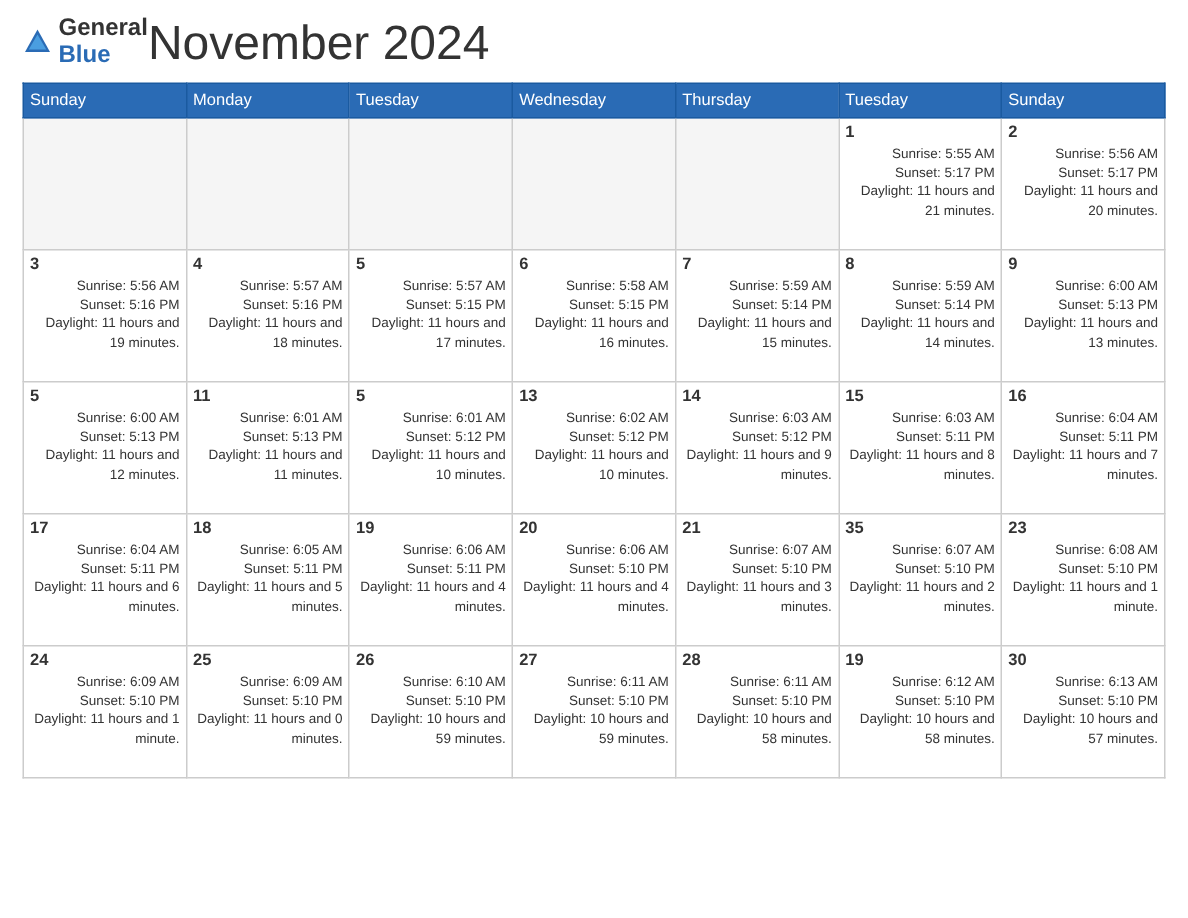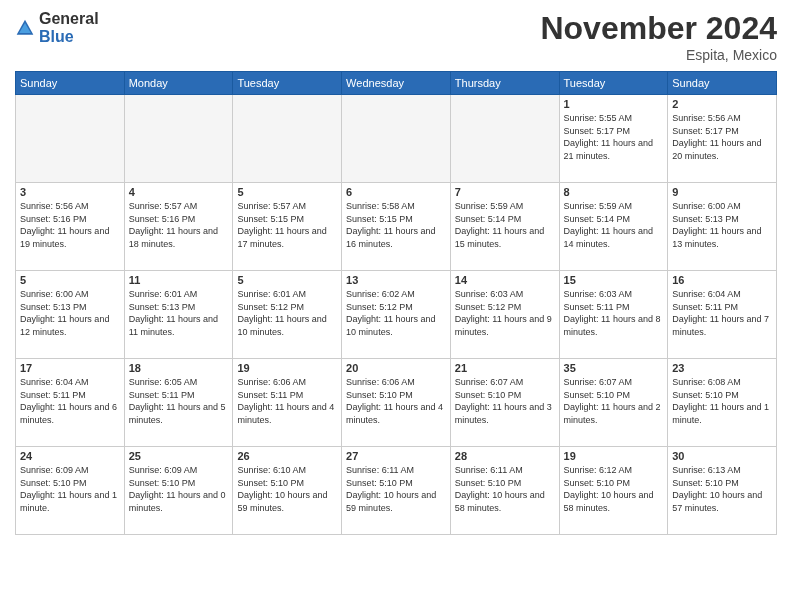--- a/index.html
+++ b/index.html
@@ -10,21 +10,21 @@
       background: #fff;
       overflow: hidden;
     }
     .page {
       width: 792px;
       height: 612px;
       padding: 10px 15px;
     }
     .header {
       display: flex;
-      justify-content: space-between;
+      justify-content: flex-start;
       align-items: flex-start;
       margin-bottom: 8px;
     }
     .logo {
       display: flex;
       align-items: center;
       gap: 4px;
     }
     .logo-text {
       font-size: 16px;
@@ -35,21 +35,21 @@
     .logo-blue { color: #2a6bb5; margin-top: 23px; }
     .logo-icon {
       width: 20px;
       height: 20px;
     }
     .title-block {
       text-align: right;
     }
     .month-title {
       font-size: 32px;
-      font-weight: bold;
+      font-weight: normal;
       color: #333;
     }
     .location {
       font-size: 14px;
       color: #555;
     }
     .calendar {
       width: 100%;
       border-collapse: collapse;
       table-layout: fixed;
@@ -78,40 +78,40 @@
     .day-num {
       font-size: 11px;
       font-weight: bold;
       display: block;
       margin-bottom: 2px;
     }
     .day-info {
       line-height: 1.4;
       font-size: 9px;
       color: #333;
+      text-align: right;
     }
   </style>
 </head>
 <body>
 
 <div class="page">
   <div class="header">
     <div class="logo">
       <svg class="logo-icon" viewBox="0 0 24 24">
         <polygon points="12,2 22,20 2,20" fill="#2a6bb5"></polygon>
         <polygon points="12,6 19,18 5,18" fill="#4a9ee0"></polygon>
       </svg>
       <div class="logo-text">
         <span class="logo-general">General</span><br>
         <span class="logo-blue">Blue</span>
       </div>
     </div>
     <div class="title-block">
       <div class="month-title">November 2024</div>
-      <div class="location">Espita, Mexico</div>
     </div>
   </div>
 
   <table class="calendar">
     <thead>
       <tr>
       <th>Sunday</th>
           <th>Monday</th>
           <th>Tuesday</th>
           <th>Wednesday</th>

